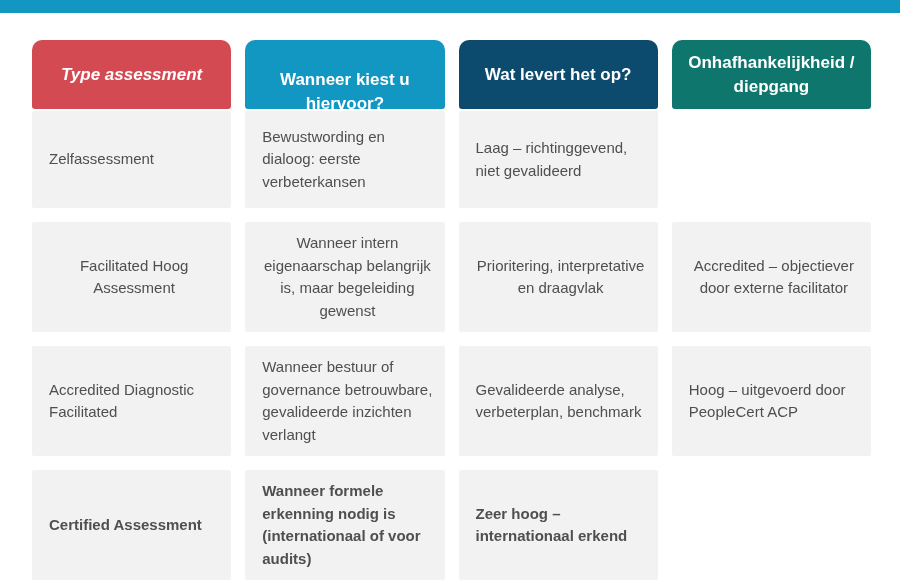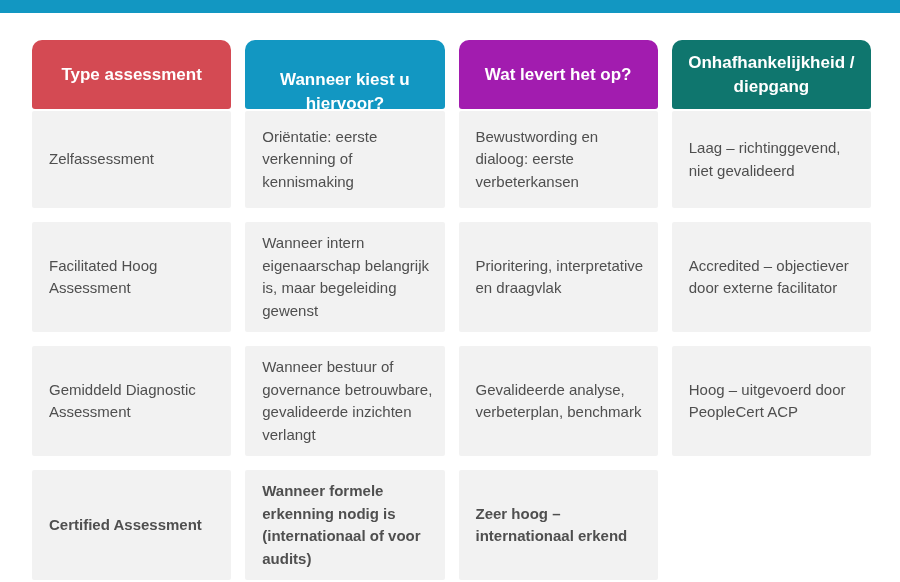--- a/index.html
+++ b/index.html
@@ -43,62 +43,61 @@
     background: #f2f2f2;
     border-radius: 2px;
     color: #4f4f4f;
     font-size: 15px;
     line-height: 22.5px;
     display: flex;
     align-items: center;
     padding: 10px 12px 10px 17px;
   }
   .row-0 .tcell { min-height: 97px; }
-  .row-1 .tcell { min-height: 102px; }
+  .row-1 .tcell { min-height: 102px; text-align: center; }
   .row-2 .tcell { min-height: 99px; }
   .row-3 .tcell { min-height: 101px; font-weight: bold; }
 </style>
 </head>
 <body>
 
 <div class="topbar" style="background-color: rgb(18, 151, 194);"></div>
 
 <div class="table-wrap">
 
   <div class="hrow">
-    <div class="hcell" style="background-color: rgb(212, 74, 83);">
+    <div class="hcell" style="background-color: rgb(212, 74, 83); font-style: italic;">
       <span>Type assessment</span>
     </div>
     <div class="hcell" style="background-color: rgb(18, 151, 194);">
       <span>Wanneer kiest u hiervoor?</span>
     </div>
-    <div class="hcell" style="background-color: #a21caf;">
+    <div class="hcell" style="background-color: #0c4a6e;">
       <span>Wat levert het op?</span>
     </div>
     <div class="hcell" style="background-color: #0f766e;">
       <span>Onhafhankelijkheid / diepgang</span>
     </div>
   </div>
 
   <div class="trow row-0">
     <div class="tcell">Zelfassessment</div>
-    <div class="tcell">Oriëntatie: eerste verkenning of kennismaking</div>
     <div class="tcell">Bewustwording en dialoog: eerste verbeterkansen</div>
     <div class="tcell">Laag – richtinggevend, niet gevalideerd</div>
   </div>
 
   <div class="trow row-1">
     <div class="tcell">Facilitated Hoog Assessment</div>
     <div class="tcell">Wanneer intern eigenaarschap belangrijk is, maar begeleiding gewenst</div>
     <div class="tcell">Prioritering, interpretative en draagvlak</div>
     <div class="tcell">Accredited – objectiever door externe facilitator</div>
   </div>
 
   <div class="trow row-2">
-    <div class="tcell">Gemiddeld Diagnostic Assessment</div>
+    <div class="tcell">Accredited Diagnostic Facilitated</div>
     <div class="tcell">Wanneer bestuur of governance betrouwbare, gevalideerde inzichten verlangt</div>
     <div class="tcell">Gevalideerde analyse, verbeterplan, benchmark</div>
     <div class="tcell">Hoog – uitgevoerd door PeopleCert ACP</div>
   </div>
 
   <div class="trow row-3">
     <div class="tcell">Certified Assessment</div>
     <div class="tcell">Wanneer formele erkenning nodig is (internationaal of voor audits)</div>
     <div class="tcell">Zeer hoog – internationaal erkend</div>
   </div>

